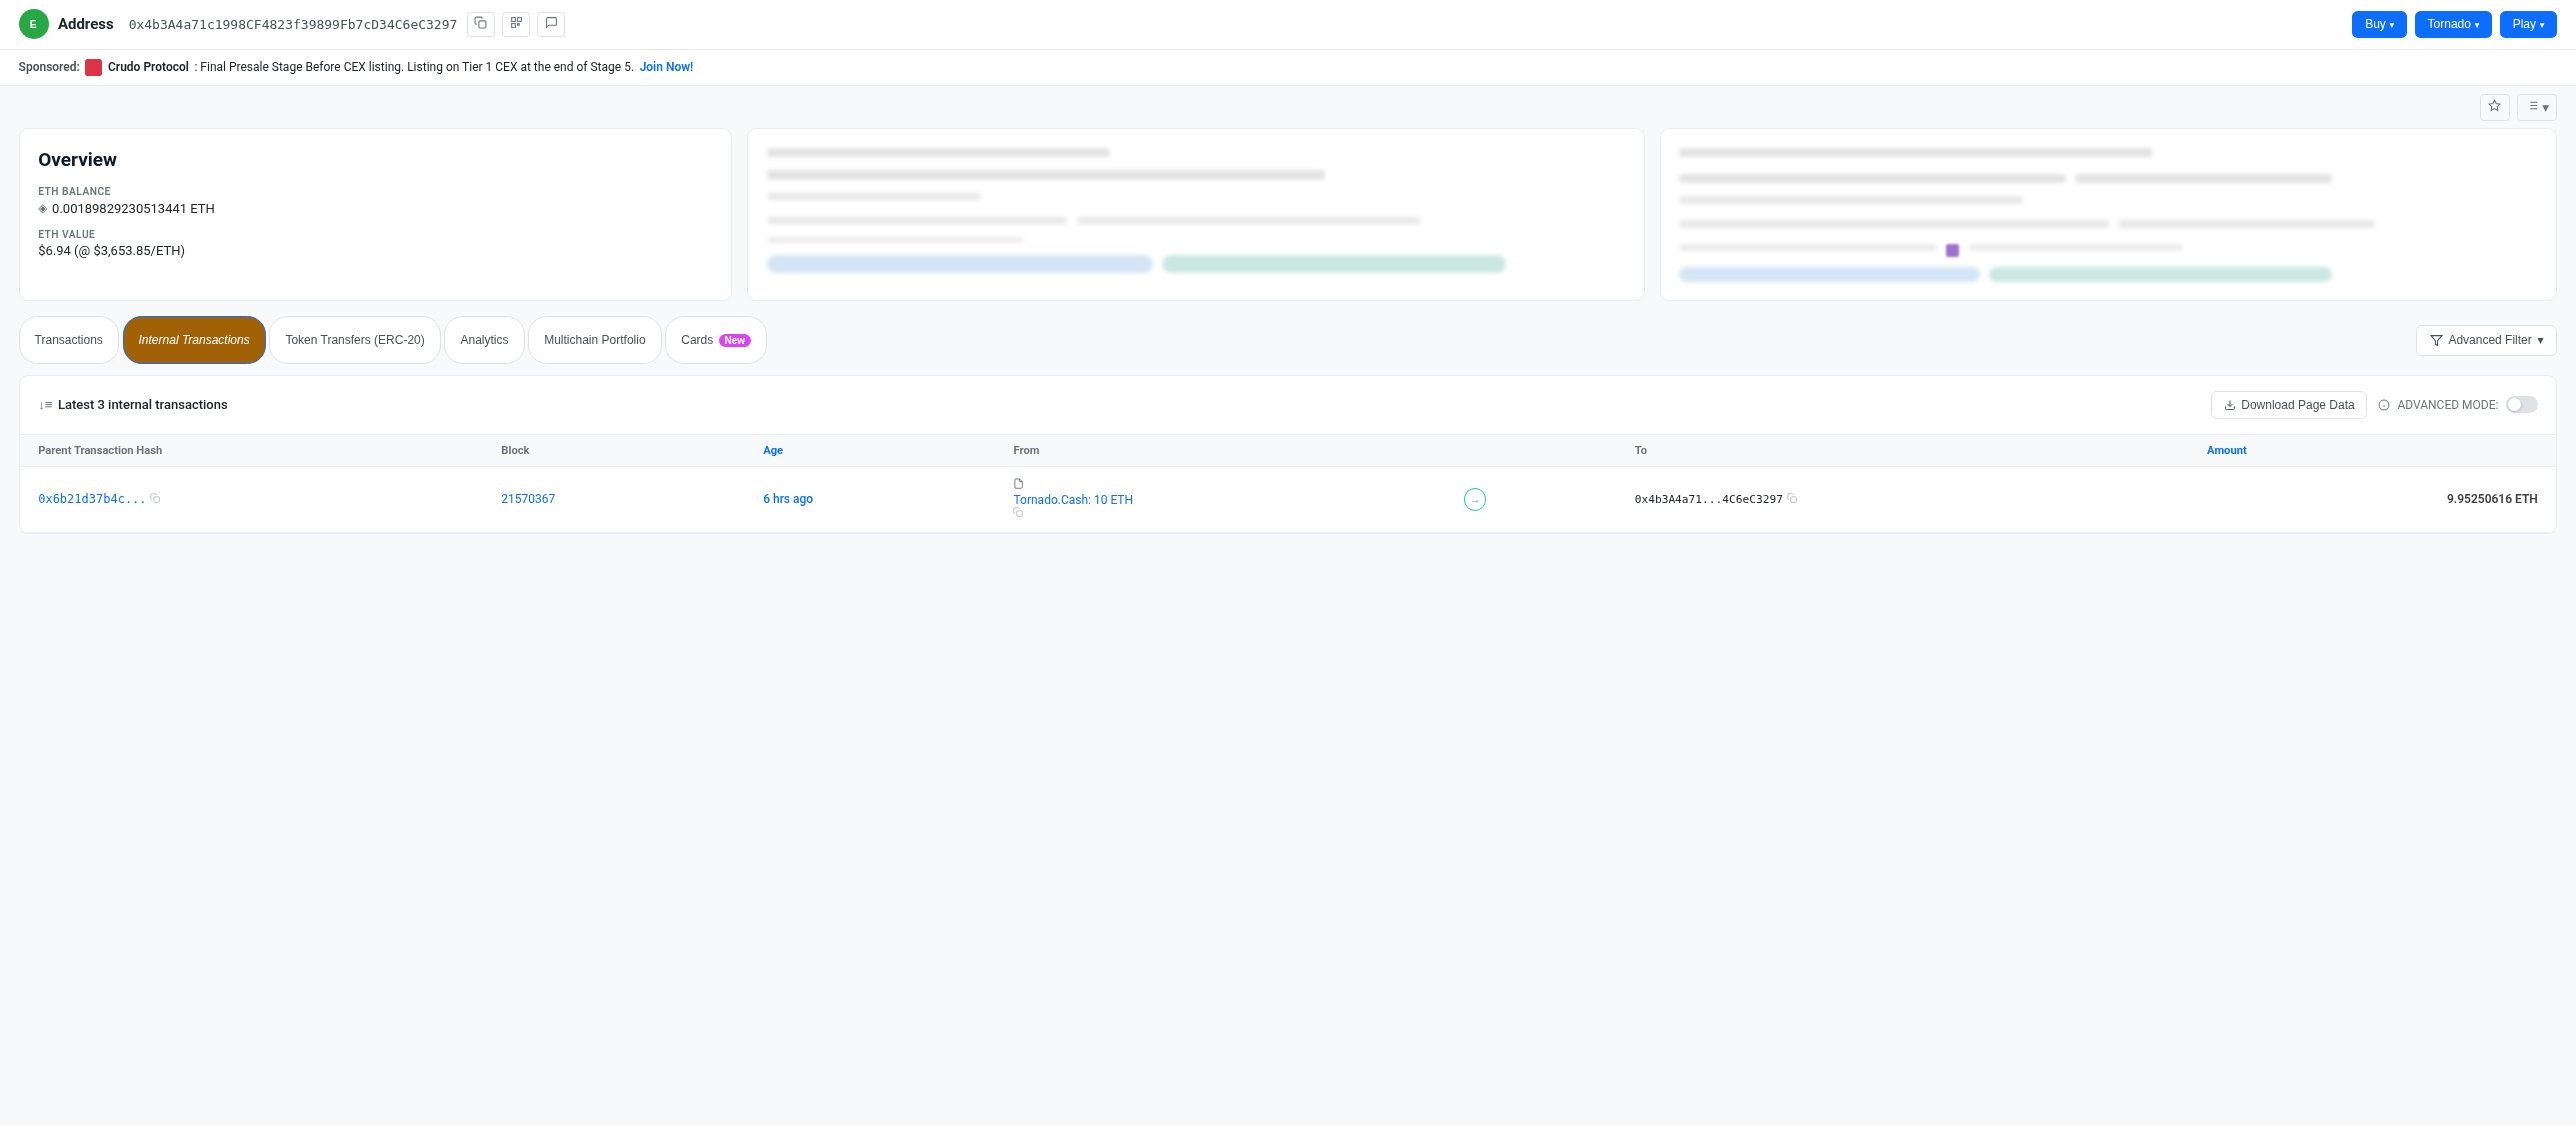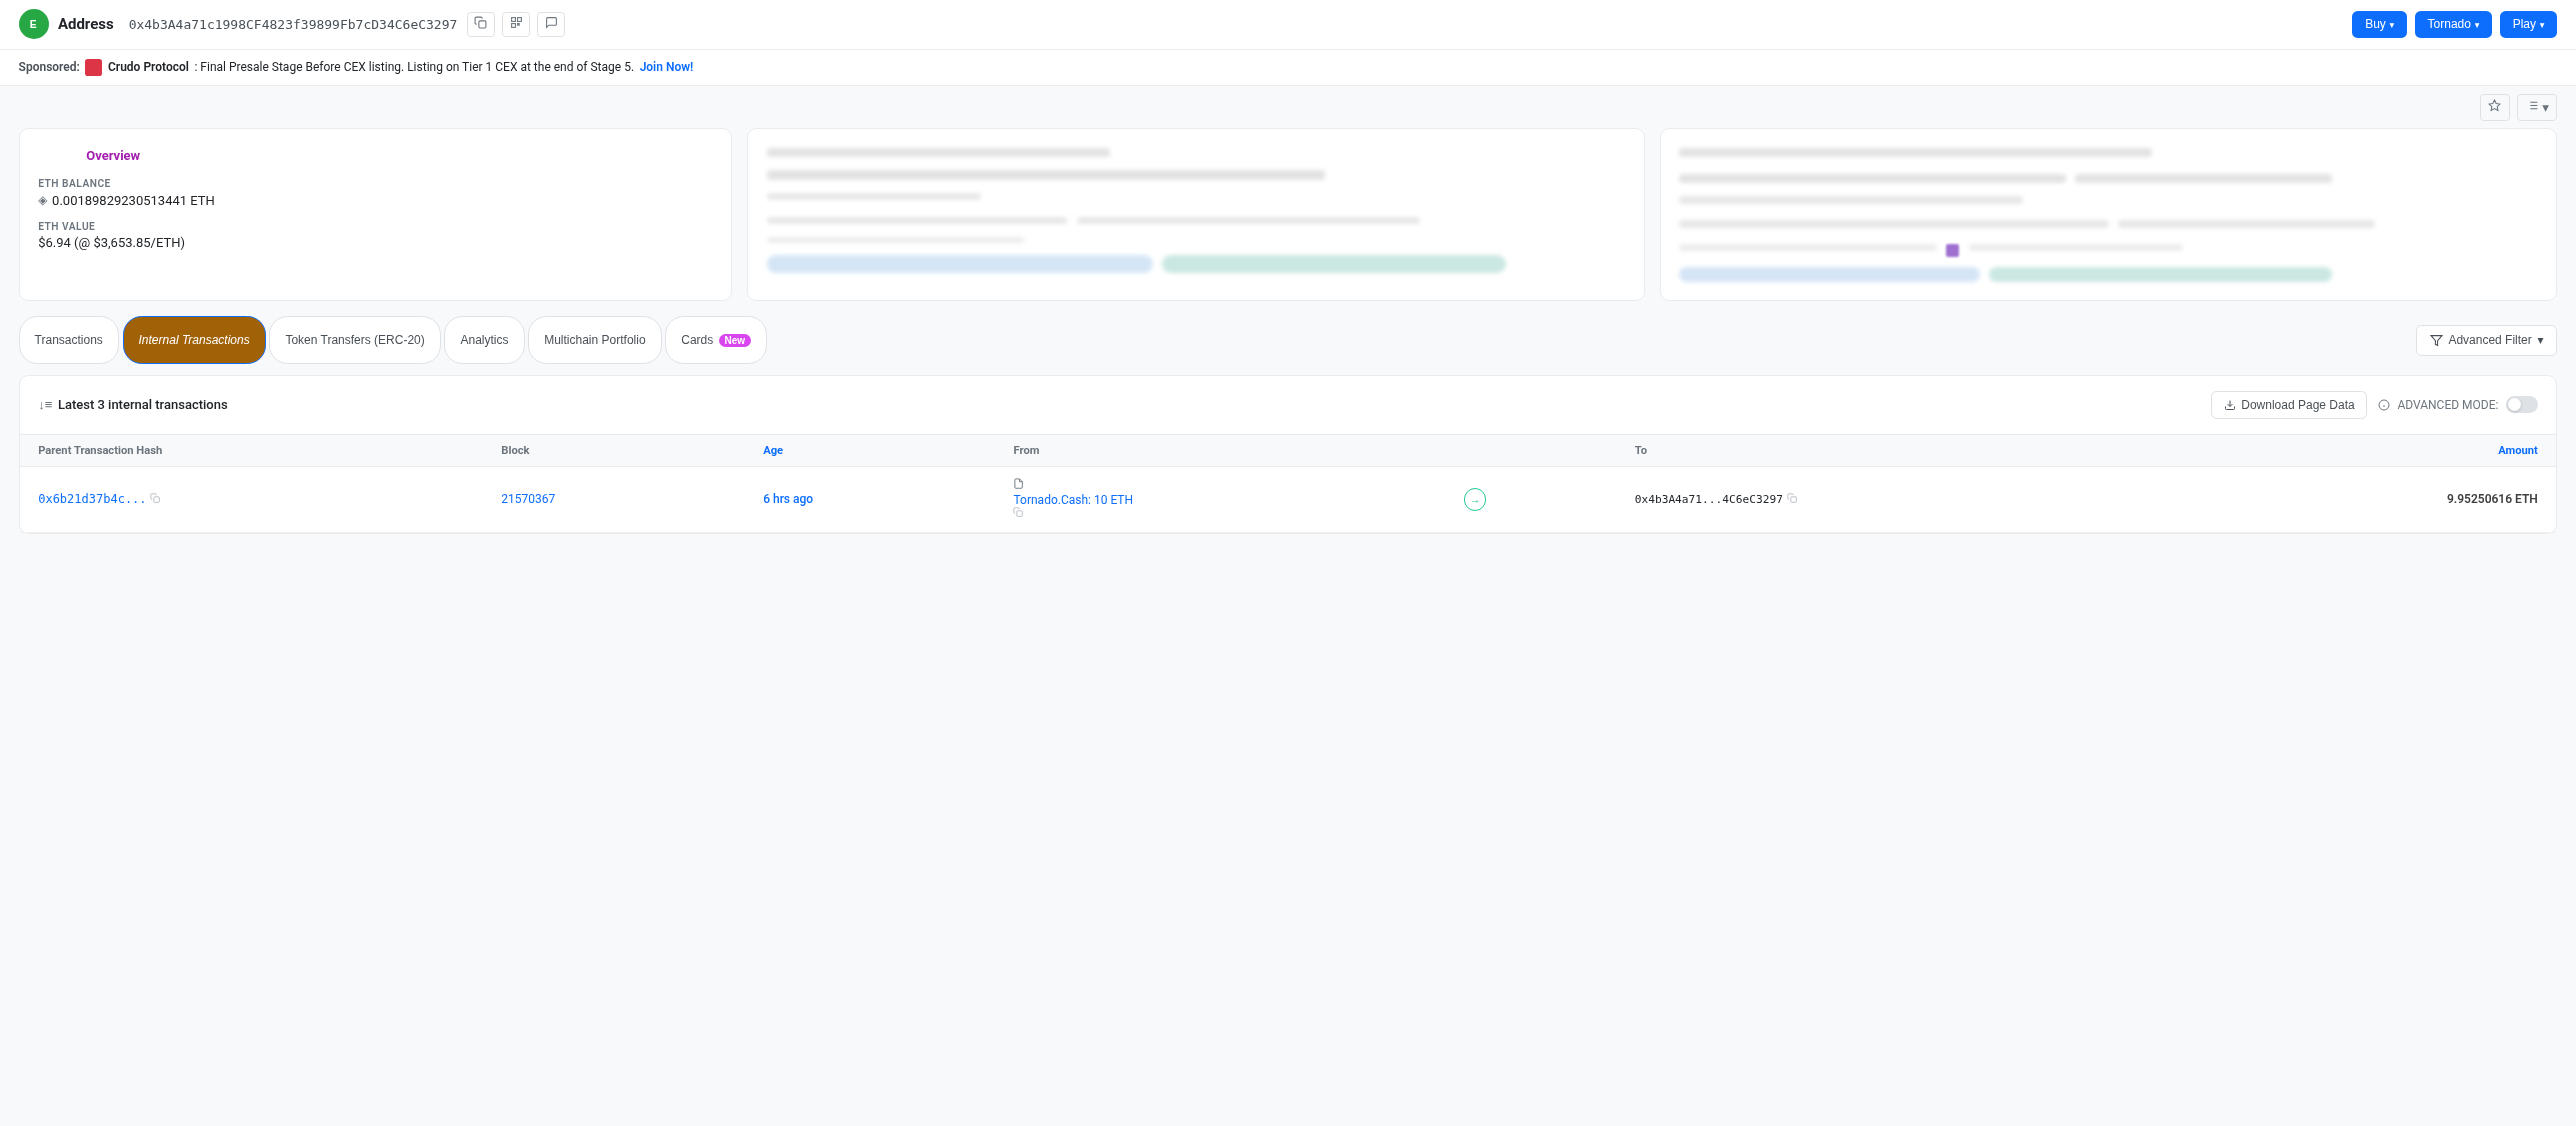--- a/index.html
+++ b/index.html
@@ -24,21 +24,21 @@
     .join-link { color: #0d6efd; font-weight: 600; text-decoration: none; }
     
     
     .top-action-bar { display: flex; justify-content: flex-end; padding: 7.4px 18.6px; gap: 7.4px; }
     .star-btn { background: none; border: 0.9px solid #dee2e6; border-radius: 3.7px; padding: 4.7px 7.4px; cursor: pointer; color: #6c757d; }
     .list-btn { background: none; border: 0.9px solid #dee2e6; border-radius: 3.7px; padding: 4.7px 7.4px; cursor: pointer; color: #6c757d; }
     
     
     .cards-row { display: flex; gap: 15px; padding: 0 18.6px 15px; }
     .card { background: #fff; border: 0.9px solid #e9ecef; border-radius: 9.3px; padding: 18.6px; flex: 1; }
-    .card-title { font-weight: 700; font-size: 13px; margin-bottom: 15px; color: #a21caf; margin-left: 48px; }
+    .card-title { font-weight: 700; font-size: 19px; margin-bottom: 15px; color: #0f172a; }
     .card-field-label { font-size: 10.2px; color: #6c757d; text-transform: uppercase; font-weight: 600; letter-spacing: 0.5px; margin-bottom: 3.7px; }
     .card-field-value { font-size: 13px; color: #212529; margin-bottom: 13px; display: flex; align-items: center; gap: 4.7px; }
     .eth-icon { color: #6c757d; font-size: 12px; }
     
     
     .blur-line { height: 9.3px; background: #d0d0d0; border-radius: 3.7px; margin-bottom: 7.4px; filter: blur(1.9px); opacity: 0.6; }
     .blur-line-sm { height: 7.4px; background: #d0d0d0; border-radius: 3.7px; margin-bottom: 7.4px; filter: blur(1.9px); opacity: 0.5; }
     .blur-line-xs { height: 6.5px; background: #d0d0d0; border-radius: 3.7px; margin-bottom: 5.6px; filter: blur(1.9px); opacity: 0.4; }
     .blur-badge { height: 18.6px; background: #b8d4f0; border-radius: 9.3px; filter: blur(1.9px); opacity: 0.6; }
     .blur-badge-teal { height: 18.6px; background: #a8d8d0; border-radius: 9.3px; filter: blur(1.9px); opacity: 0.6; }
@@ -275,21 +275,21 @@
 
   <table class="tx-table">
     <thead>
       <tr>
         <th>Parent Transaction Hash</th>
         <th>Block</th>
         <th style="color:#0d6efd;">Age</th>
         <th>From</th>
         <th></th>
         <th>To</th>
-        <th style="text-align:right; color:#0d6efd;">Amount</th>
+        <th style="text-align:left; color:#0d6efd;">Amount</th>
       </tr>
     </thead>
     <tbody>
       <tr>
         <td>
           <a class="tx-hash-link" href="#">0x6b21d37b4c...</a>
           <span class="copy-icon" title="Copy">
             <svg width="10.2" height="10.2" viewBox="0 0 24 24" fill="none" stroke="currentColor" stroke-width="2">
                 <rect x="9" y="9" width="13" height="13" rx="2"></rect>
                 <path d="M5 15H4a2 2 0 01-2-2V4a2 2 0 012-2h9a2 2 0 012 2v1"></path>

